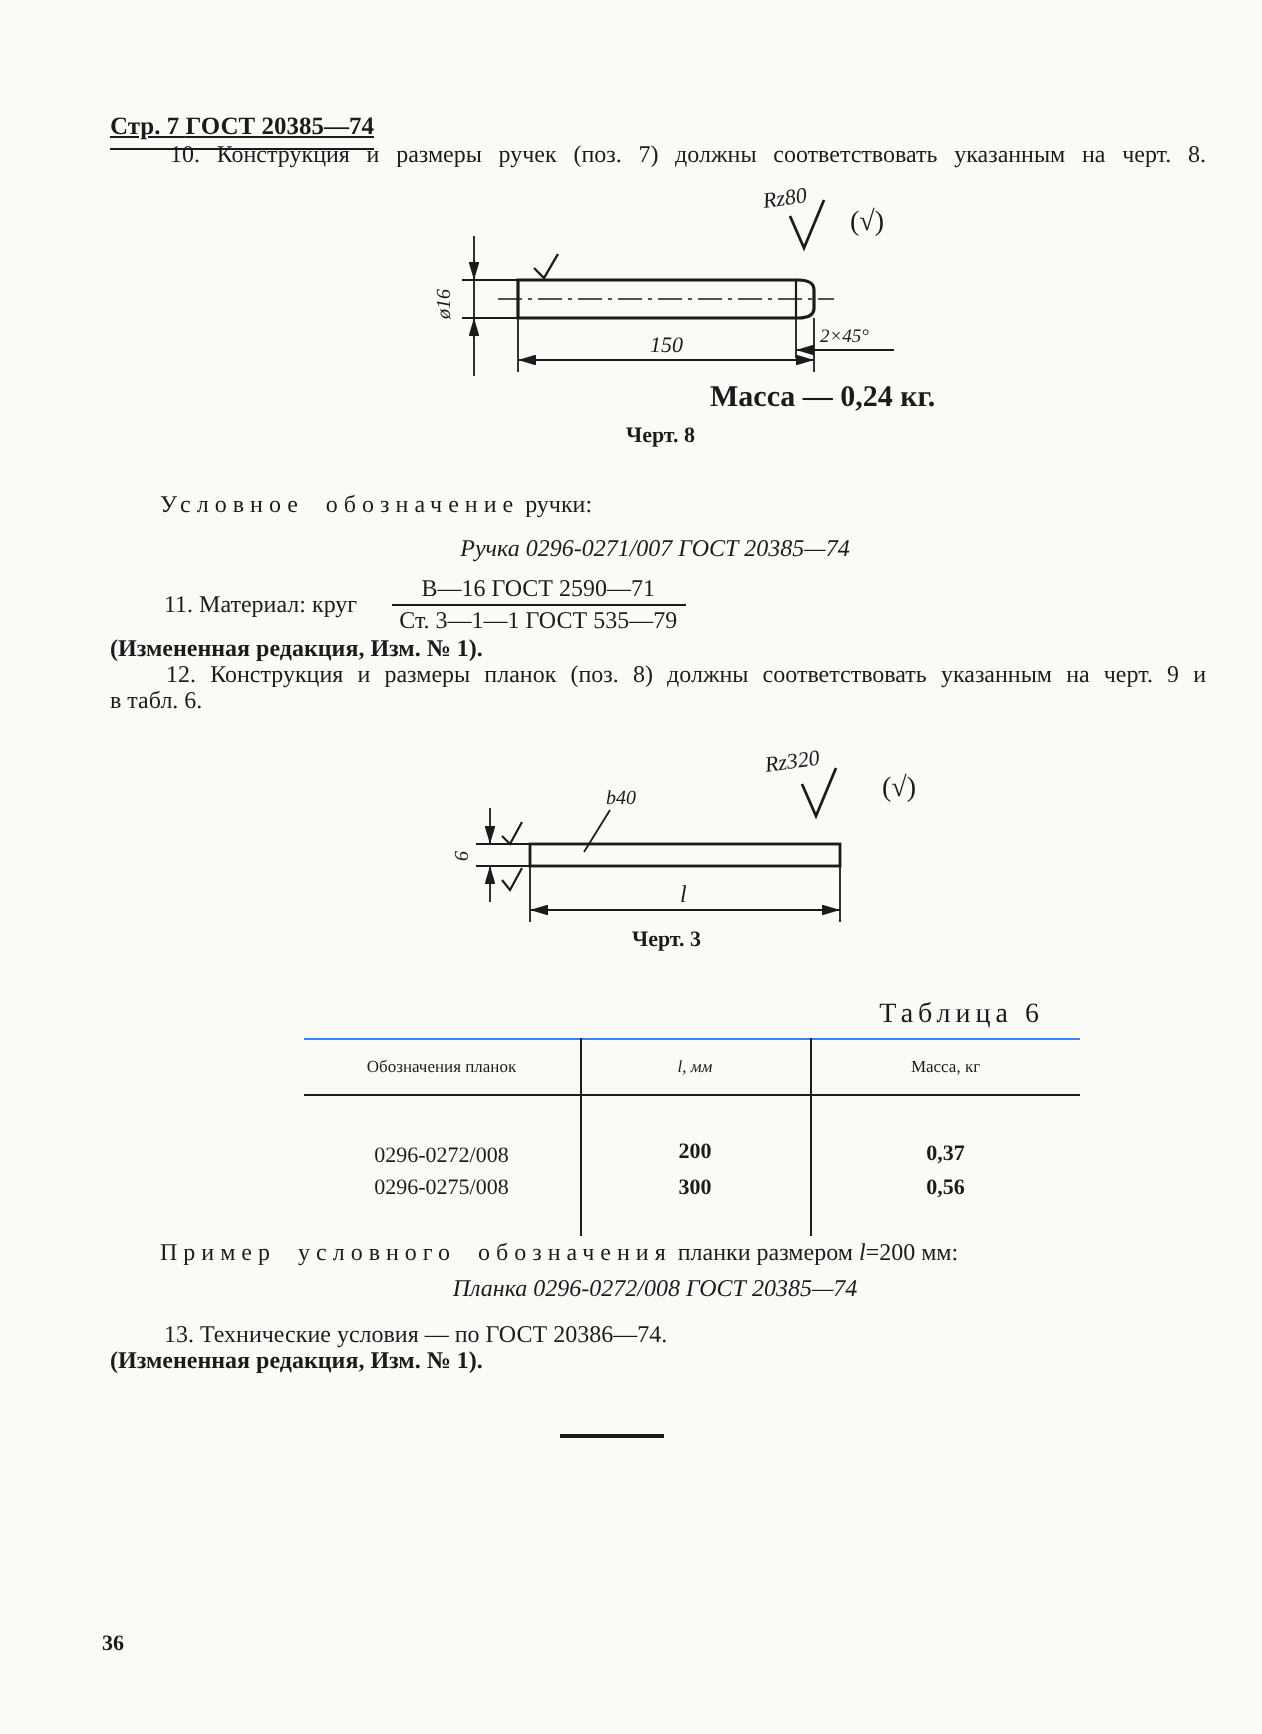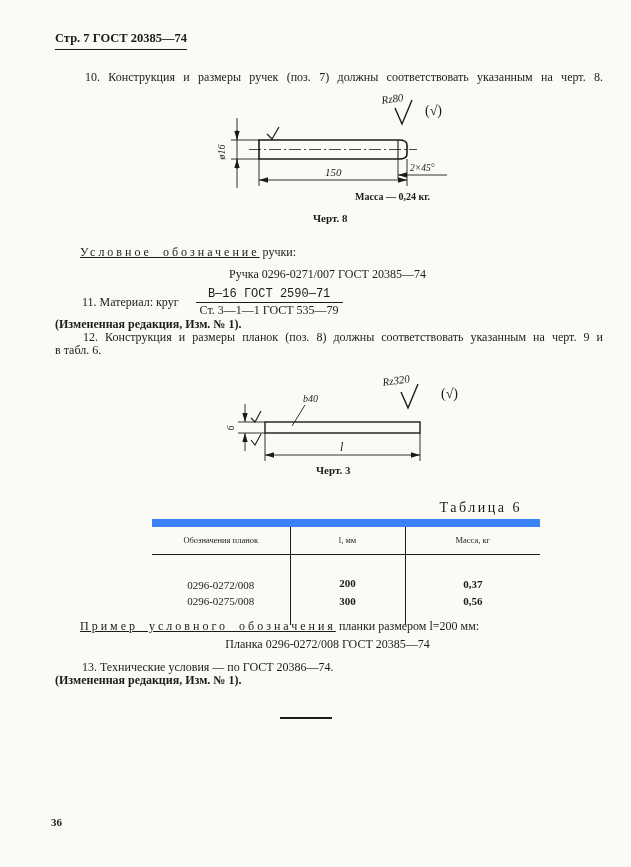--- a/index.html
+++ b/index.html
@@ -1,51 +1,51 @@
 <!DOCTYPE html>
 <html><head>
 <meta charset="utf-8">
 <style>
   html,body{margin:0;padding:0;}
   body{width:631px;height:867px;background:#fbfaf7;position:relative;overflow:hidden;
        font-family:"Liberation Serif", serif;color:#1b1b1b;}
   .abs{position:absolute;}
   .b{font-weight:bold;}
-  .i{}
+  .i{font-style:italic;}
   .t12{font-size:12px;line-height:13px;}
   .t11{font-size:11px;line-height:12px;}
-  .spaced{letter-spacing:3px;word-spacing:5px;text-decoration:underline;}
+  .spaced{letter-spacing:3px;word-spacing:5px;}
   .center{text-align:center;}
   .just{text-align:justify;text-align-last:justify;}
   .frac{display:inline-block;text-align:center;vertical-align:middle;}
   .frac .num{border-bottom:1.2px solid #1b1b1b;padding:0 4px 1px 4px;}
   .frac .den{padding:1px 4px 0 4px;}
   .row11{display:flex;align-items:center;gap:17px;}
   svg text{font-family:"Liberation Serif", serif;fill:#1b1b1b;}
   table{border-collapse:collapse;}
-  .gtable{width:388px;border-top:8px solid #3b82f6;font-size:11px;}
+  .gtable{width:388px;border-top:1px solid #3b82f6;font-size:11px;}
   .gtable th{font-size:8.5px;font-weight:normal;border-bottom:1.6px solid #1b1b1b;
              padding:8px 4px 9px 4px;text-align:center;}
   .gtable td{text-align:center;padding:2px 4px;}
   .vline-l{border-left:1px solid #1b1b1b;}
   .divider{height:2px;background:#1b1b1b;}
   .hdr{border-bottom:1.6px solid #1b1b1b;padding-bottom:3px;font-size:12.5px;}
 </style>
 </head>
 <body>
 
 <svg width="0" height="0" class="abs">
   <defs>
     <marker id="arr" viewBox="0 0 10 6" refX="10" refY="3" markerWidth="10" markerHeight="6" orient="auto-start-reverse">
       <path d="M0,0 L10,3 L0,6 Z" fill="#1b1b1b"></path>
     </marker>
   </defs>
 </svg>
 
-<div class="abs b hdr" style="left:55px;top:31px;"><span>Стр. 7 </span><span>ГОСТ 20385—74</span></div>
+<div class="abs b hdr" style="left:55px;top:56px;text-decoration:underline;"><span>Стр. 7 </span><span>ГОСТ 20385—74</span></div>
 
 <div class="abs t12 just" style="left:85px;top:71px;width:518px;">10. Конструкция и размеры ручек (поз. 7) должны соответствовать указанным на черт. 8.</div>
 
 <svg class="abs" style="left:205px;top:88px;" width="280" height="120" viewBox="0 0 280 120">
 
   <g>
     <text x="177" y="16" font-size="11" font-style="italic" transform="rotate(-8 177 16)">Rz80</text>
     <polyline points="190,20 197,36 207,12" fill="none" stroke="#1b1b1b" stroke-width="1.4"></polyline>
   </g>
   <text x="220" y="27" font-size="14">(√)</text>
@@ -71,30 +71,30 @@
     <line x1="54" y1="92" x2="202" y2="92" stroke="#1b1b1b" stroke-width="0.9" marker-start="url(#arr)" marker-end="url(#arr)"></line>
     <text x="120" y="88" font-size="11" font-style="italic">150</text>
   </g>
 
   <g>
     <line x1="193" y1="71" x2="193" y2="91" stroke="#1b1b1b" stroke-width="0.9"></line>
     <line x1="242" y1="87" x2="193" y2="87" stroke="#1b1b1b" stroke-width="0.9" marker-end="url(#arr)"></line>
     <text x="205" y="83" font-size="9.5" font-style="italic">2×45°</text>
   </g>
 </svg>
-<div class="abs b" style="left:355px;top:191px;font-size:10px;">Масса — 0,24 кг.</div>
+<div class="abs b" style="left:355px;top:191px;font-size:15px;">Масса — 0,24 кг.</div>
 <div class="abs b t11" style="left:313px;top:212px;">Черт. 8</div>
 
 <div class="abs t12" style="left:80px;top:246px;"><span class="spaced">Условное обозначение</span><span> ручки:</span></div>
 <div class="abs t12 i center" style="left:55px;top:268px;width:545px;">Ручка 0296-0271/007 ГОСТ 20385—74</div>
 
 <div class="abs t12 row11" style="left:82px;top:288px;">
   <span>11. Материал: круг</span>
   <span class="frac">
-    <span class="num" style="display:block;font-family:Liberation Mono, monospace;">В—16 ГОСТ 2590—71</span>
+    <span class="num" style="display:block;">В—16 ГОСТ 2590—71</span>
     <span class="den" style="display:block;">Ст. 3—1—1 ГОСТ 535—79</span>
   </span>
 </div>
 <div class="abs b t12" style="left:55px;top:318px;">(Измененная редакция, Изм. № 1).</div>
 
 <div class="abs t12 just" style="left:83px;top:331px;width:520px;">12. Конструкция и размеры планок (поз. 8) должны соответствовать указанным на черт. 9 и</div>
 <div class="abs t12" style="left:55px;top:344px;">в табл. 6.</div>
 
 <svg class="abs" style="left:205px;top:368px;" width="280" height="110" viewBox="0 0 280 110">
 

